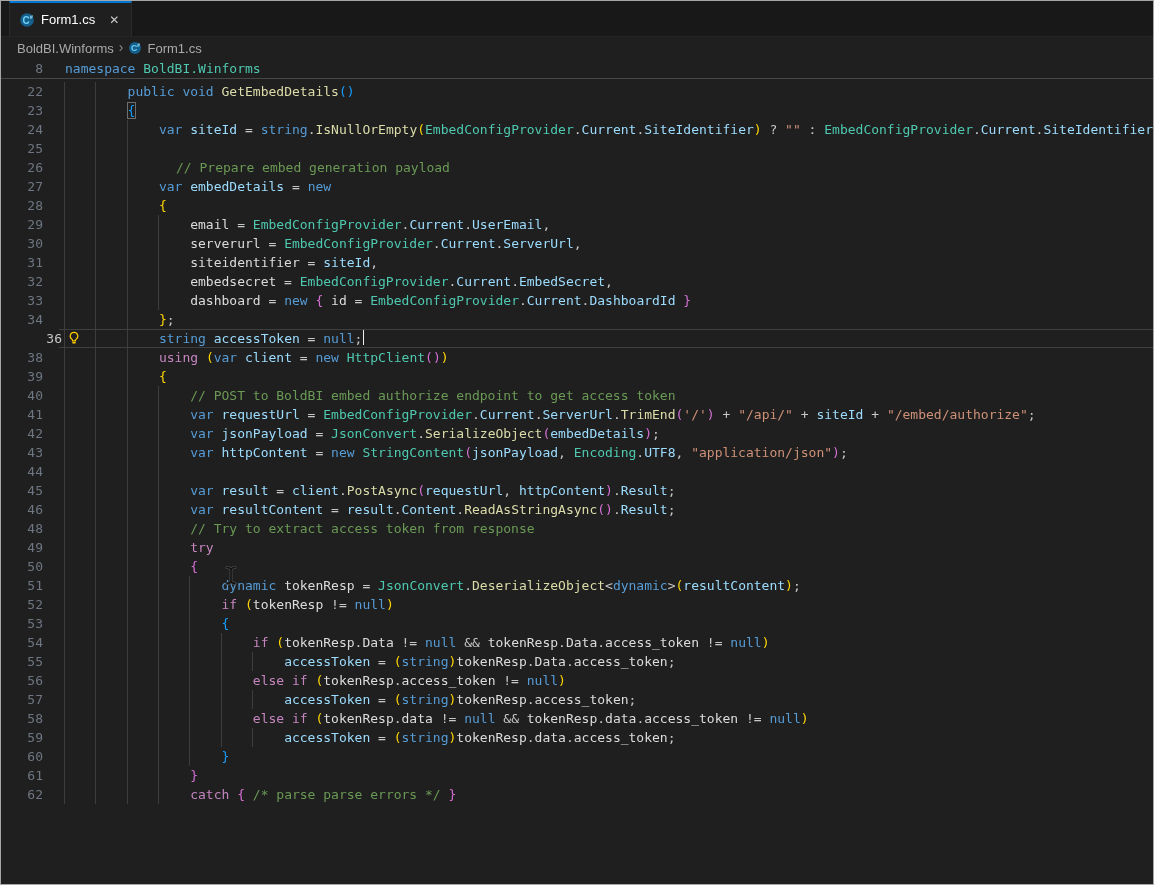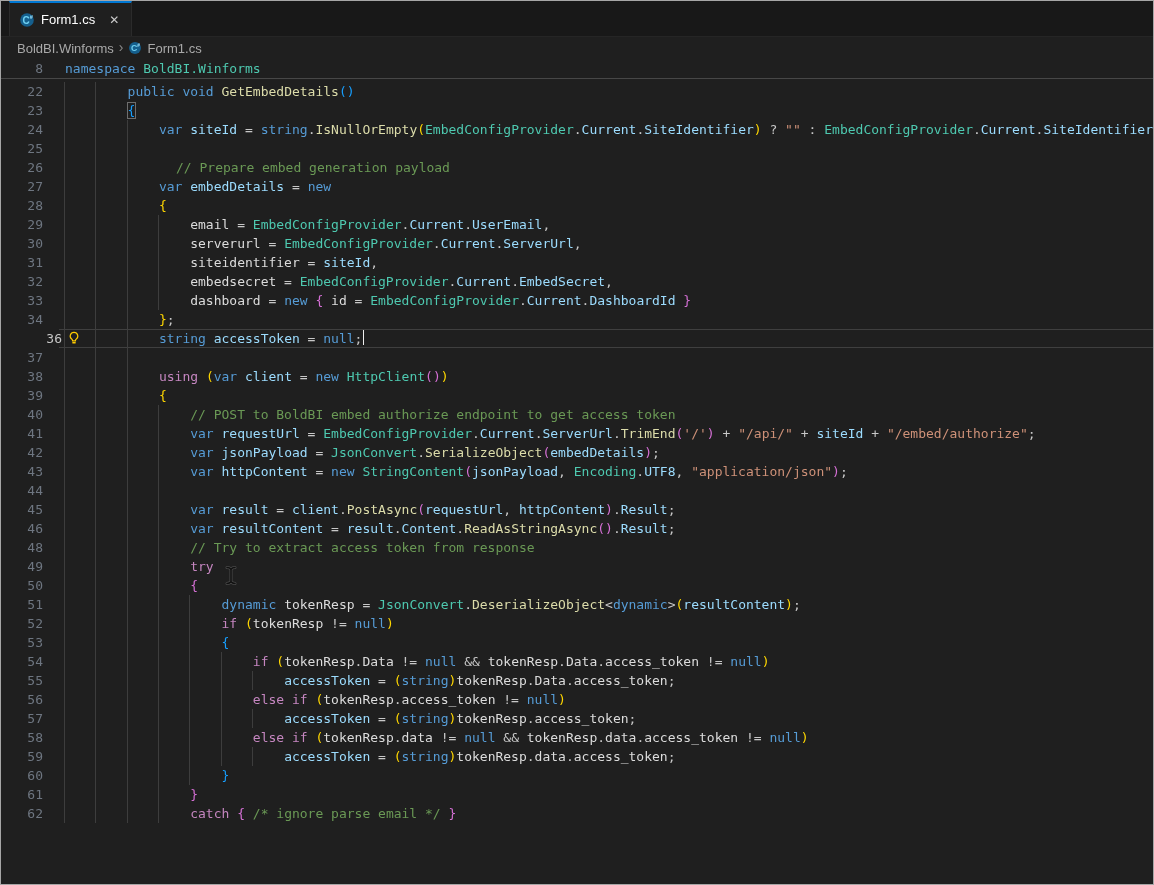--- a/index.html
+++ b/index.html
@@ -180,27 +180,20 @@
         <span class="bulb"><svg viewBox="0 0 16 16" width="14" height="14">
             <path d="M8 1.5a4.3 4.3 0 0 0-2.4 7.9c.4.3.7.8.7 1.3v.6h3.4v-.6c0-.5.3-1 .7-1.3A4.3 4.3 0 0 0 8 1.5z" fill="none" stroke="#ffcc00" stroke-width="1.3"></path>
             <rect x="6" y="12.6" width="4" height="1.6" rx="0.5" fill="#ffcc00"></rect>
           </svg></span>
         <span class="code" style="left: 157.912px;"><span style="color: rgb(86, 156, 214);">string </span><span style="color: rgb(156, 220, 254);">accessToken</span><span style="color: rgb(200, 200, 200);"> = </span><span style="color: rgb(86, 156, 214);">null</span><span style="color: rgb(200, 200, 200);">;</span><span class="caret"></span></span>
       </div>
       <div class="line">
         <div class="guide" style="left: 63px;"></div>
         <div class="guide" style="left: 94.3px;"></div>
         <div class="guide" style="left: 125.6px;"></div>
-        <span class="lnum">37</span>
-        <span class="code" style="left: 157.912px;"></span>
-      </div>
-      <div class="line">
-        <div class="guide" style="left: 63px;"></div>
-        <div class="guide" style="left: 94.3px;"></div>
-        <div class="guide" style="left: 125.6px;"></div>
         <span class="lnum">38</span>
         <span class="code" style="left: 157.912px;"><span style="color: rgb(197, 134, 192);">using </span><span style="color: rgb(255, 215, 0);">(</span><span style="color: rgb(86, 156, 214);">var </span><span style="color: rgb(156, 220, 254);">client</span><span style="color: rgb(200, 200, 200);"> = </span><span style="color: rgb(86, 156, 214);">new </span><span style="color: rgb(78, 201, 176);">HttpClient</span><span style="color: rgb(214, 112, 214);">()</span><span style="color: rgb(255, 215, 0);">)</span></span>
       </div>
       <div class="line">
         <div class="guide" style="left: 63px;"></div>
         <div class="guide" style="left: 94.3px;"></div>
         <div class="guide" style="left: 125.6px;"></div>
         <span class="lnum">39</span>
         <span class="code" style="left: 157.912px;"><span style="color: rgb(255, 215, 0);">{</span></span>
       </div>
@@ -390,21 +383,21 @@
         <div class="guide" style="left: 156.9px;"></div>
         <span class="lnum">61</span>
         <span class="code" style="left: 189.216px;"><span style="color: rgb(214, 112, 214);">}</span></span>
       </div>
       <div class="line">
         <div class="guide" style="left: 63px;"></div>
         <div class="guide" style="left: 94.3px;"></div>
         <div class="guide" style="left: 125.6px;"></div>
         <div class="guide" style="left: 156.9px;"></div>
         <span class="lnum">62</span>
-        <span class="code" style="left: 189.216px;"><span style="color: rgb(197, 134, 192);">catch </span><span style="color: rgb(214, 112, 214);">{ </span><span style="color: rgb(106, 153, 85);">/* ignore parse email */</span><span style="color: rgb(214, 112, 214);"> }</span></span>
+        <span class="code" style="left: 189.216px;"><span style="color: rgb(197, 134, 192);">catch </span><span style="color: rgb(214, 112, 214);">{ </span><span style="color: rgb(106, 153, 85);">/* parse parse errors */</span><span style="color: rgb(214, 112, 214);"> }</span></span>
       </div>
     </div>
 
   <div class="mouse">
     <svg width="12" height="19" viewBox="0 0 12 19">
       <path d="M2 1.5 C4 1.5 5 2 6 3.2 C7 2 8 1.5 10 1.5 M6 3.2 V15.8 M2 17.5 C4 17.5 5 17 6 15.8 C7 17 8 17.5 10 17.5" stroke="#4a4a4a" stroke-width="3" fill="none" stroke-linecap="round"></path>
       <path d="M2 1.5 C4 1.5 5 2 6 3.2 C7 2 8 1.5 10 1.5 M6 3.2 V15.8 M2 17.5 C4 17.5 5 17 6 15.8 C7 17 8 17.5 10 17.5" stroke="#101010" stroke-width="1.5" fill="none" stroke-linecap="round"></path>
     </svg>
   </div>
 

